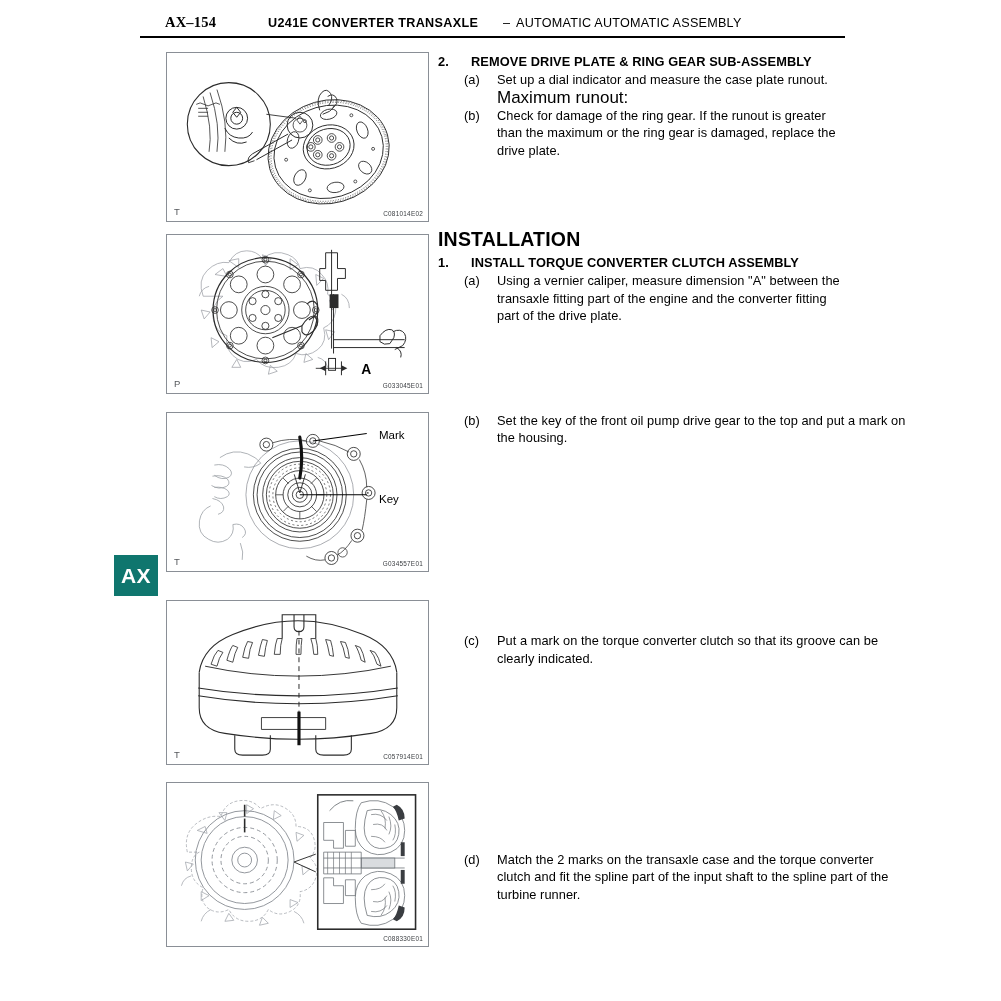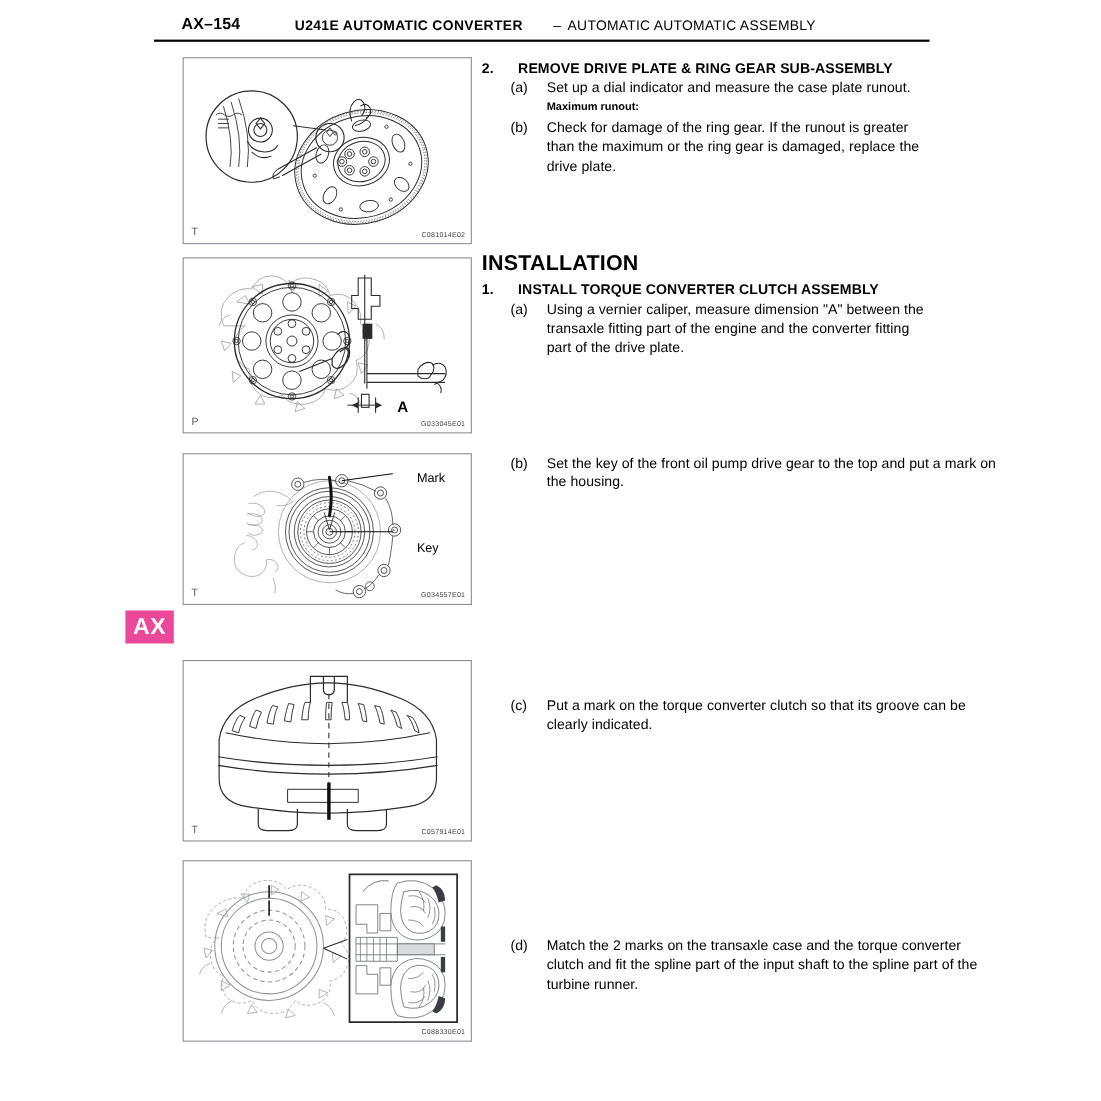--- a/index.html
+++ b/index.html
@@ -25,20 +25,21 @@
     width: 680px;
     height: 28px;
   }
   #page-header .page-num {
     position: absolute;
     left: 0;
     top: 2px;
     font-size: 14.5px;
     font-weight: bold;
     letter-spacing: 0.2px;
+    font-family: Liberation Serif, serif;
   }
   #page-header .hdr-bold {
     position: absolute;
     left: 103px;
     top: 4px;
     font-size: 12.6px;
     font-weight: bold;
     letter-spacing: 0.35px;
     white-space: nowrap;
   }
@@ -65,22 +66,22 @@
     height: 2px;
     background: #000;
   }
 
   
   #section-tab {
     position: absolute;
     left: 114px;
     top: 555px;
     width: 44px;
-    height: 30px;
-    background: #ec4899;
+    height: 41px;
+    background: #0f766e;
     color: #fff;
     font-size: 21px;
     font-weight: bold;
     letter-spacing: 0.5px;
     display: flex;
     align-items: center;
     justify-content: center;
   }
 
   
@@ -112,21 +113,21 @@
   }
   .callout {
     position: absolute;
     font-size: 11.5px;
     color: #000;
     white-space: nowrap;
   }
 
   #fig-1 { left: 166px; top: 52px;  width: 263px; height: 170px; }
   #fig-2 { left: 166px; top: 234px; width: 263px; height: 160px; }
-  #fig-3 { left: 166px; top: 412px; width: 263px; height: 138px; }
+  #fig-3 { left: 166px; top: 412px; width: 263px; height: 160px; }
   #fig-4 { left: 166px; top: 600px; width: 263px; height: 165px; }
   #fig-5 { left: 166px; top: 782px; width: 263px; height: 165px; }
 
   
   #text-column {
     position: absolute;
     left: 438px;
     top: 0;
     width: 410px;
   }
@@ -158,22 +159,22 @@
     margin-top: 0.5px;
   }
   .sub-letter {
     position: absolute;
     left: 26px;
     top: 0;
     font-size: 12.8px;
   }
   .spec-label {
     padding-left: 59px;
-    font-size: 10px;
-    font-weight: bold;
+    font-size: 17px;
+    font-weight: normal;
     line-height: 17.5px;
   }
   .spec-value {
     padding-left: 72px;
     font-size: 12.8px;
     font-weight: bold;
     line-height: 17.5px;
   }
   .install-title {
     font-size: 19.5px;
@@ -187,21 +188,21 @@
   #step-1      { top: 254px; }
   #sub-b       { top: 411px; }
   #sub-c       { top: 596px; }
   #sub-d       { top: 779px; }
 </style>
 </head>
 <body>
 
 <div id="page-header">
   <span class="page-num">AX–154</span>
-  <span class="hdr-bold">U241E AUTOMATIC CONVERTER</span>
+  <span class="hdr-bold">U241E CONVERTER TRANSAXLE</span>
   <span class="hdr-dash">–</span>
   <span class="hdr-light">AUTOMATIC AUTOMATIC ASSEMBLY</span>
 </div>
 <div id="header-rule"></div>
 
 <div id="section-tab">
   <span>AX</span>
 </div>
 
 <div class="figure" id="fig-1">

